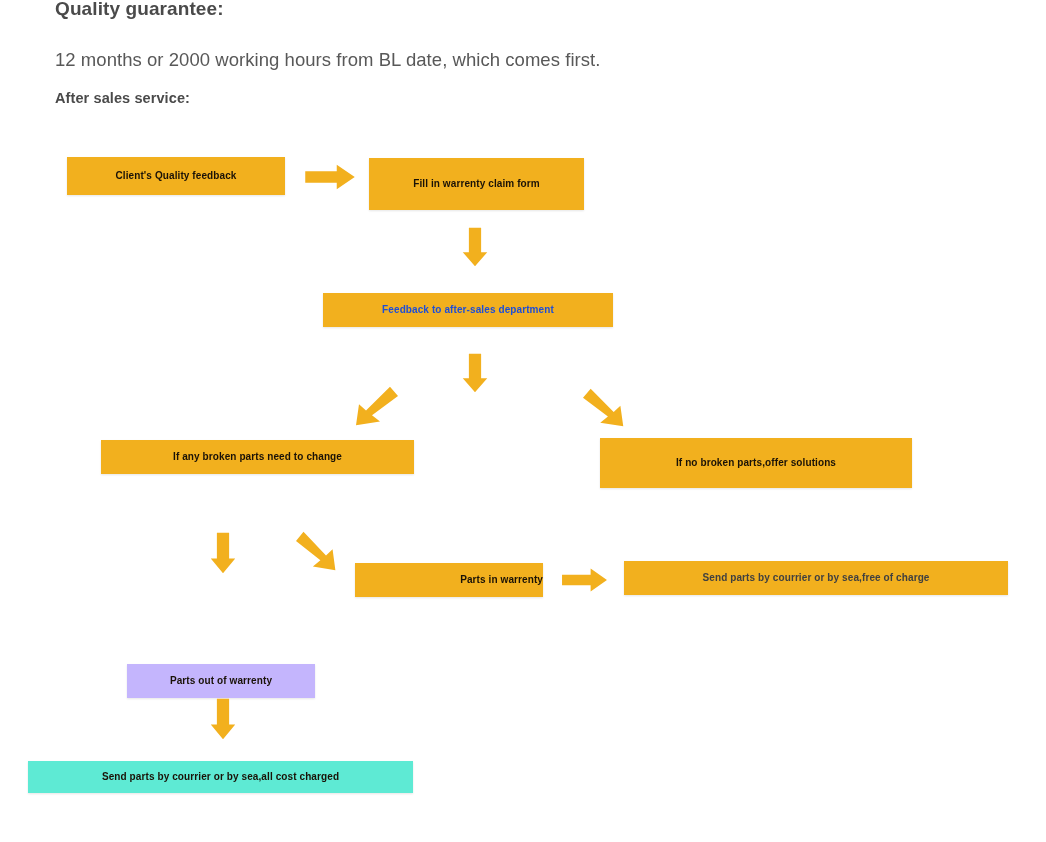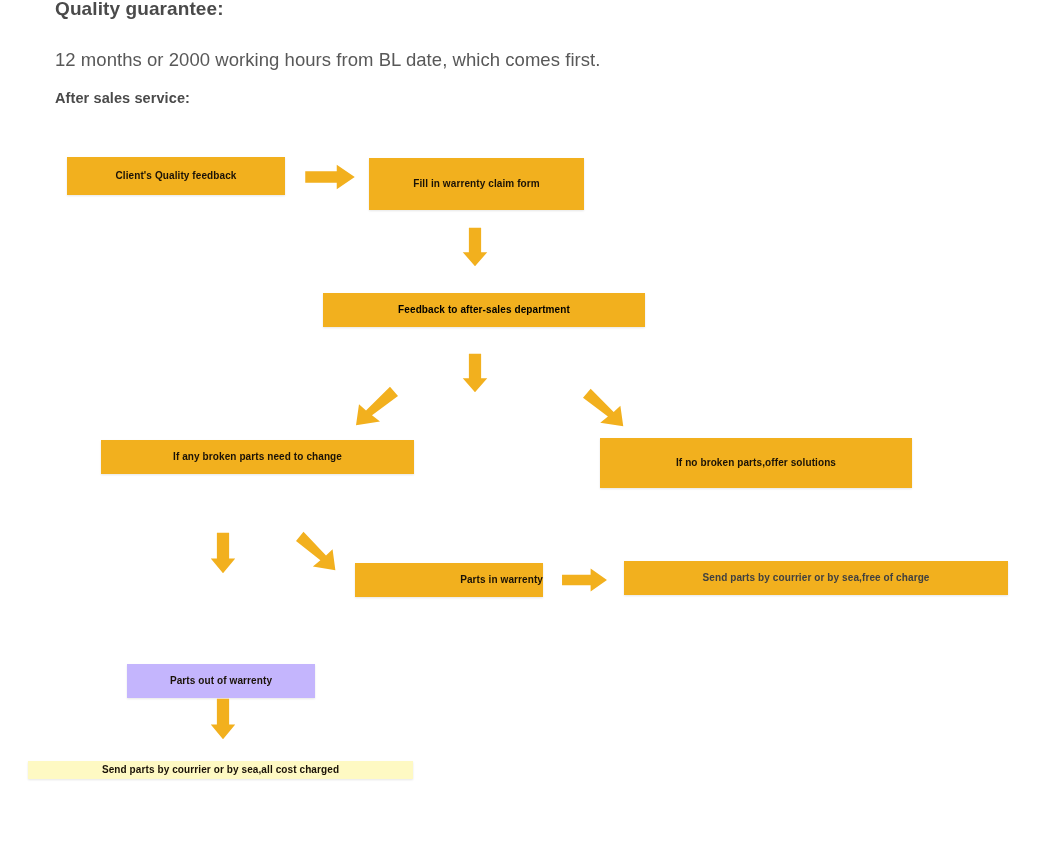--- a/index.html
+++ b/index.html
@@ -91,39 +91,39 @@
   <div class="heading heading-2">After sales service:</div>
 </div>
 
 <div class="flow" id="flow-root">
     <div class="node" style="left: 67px; top: 157px; width: 218px; height: 38px; background: rgb(242, 176, 30); color: rgb(26, 18, 7);">
       <span>Client's Quality feedback</span>
     </div>
     <div class="node" style="left: 369px; top: 158px; width: 215px; height: 52px; background: rgb(242, 176, 30); color: rgb(26, 18, 7);">
       <span>Fill in warrenty claim form</span>
     </div>
-    <div class="node" style="left: 323px; top: 293px; width: 322px; height: 34px; background: rgb(242, 176, 30); color: #000000;">
+    <div class="node" style="left: 323px; top: 293px; width: 290px; height: 34px; background: rgb(242, 176, 30); color: #1d4ed8;">
       <span>Feedback to after-sales department</span>
     </div>
     <div class="node" style="left: 101px; top: 440px; width: 313px; height: 34px; background: rgb(242, 176, 30); color: rgb(26, 18, 7); align-items: center;">
       <span>If any broken parts need to change</span>
     </div>
     <div class="node" style="left: 600px; top: 438px; width: 312px; height: 50px; background: rgb(242, 176, 30); color: rgb(26, 18, 7); text-align: right;">
       <span>If no broken parts,offer solutions</span>
     </div>
     <div class="node" style="left: 355px; top: 563px; width: 188px; height: 34px; background: rgb(242, 176, 30); color: rgb(26, 18, 7); justify-content: flex-end;">
       <span>Parts in warrenty</span>
     </div>
     <div class="node" style="left: 624px; top: 561px; width: 384px; height: 34px; background: rgb(242, 176, 30); color: #404040;">
       <span>Send parts by courrier or by sea,free of charge</span>
     </div>
     <div class="node" style="left: 127px; top: 627px; width: 188px; height: 34px; background: #c4b5fd; color: rgb(26, 18, 7); margin-top: 37px;">
       <span>Parts out of warrenty</span>
     </div>
-    <div class="node" style="left: 28px; top: 761px; width: 385px; height: 18px; background: #fef9c3; color: rgb(26, 18, 7); justify-content: center;">
+    <div class="node" style="left: 28px; top: 761px; width: 385px; height: 32px; background: #5eead4; color: rgb(26, 18, 7); justify-content: center;">
       <span>Send parts by courrier or by sea,all cost charged</span>
     </div>
     <div class="arrow" style="left: 303px; top: 163px; width: 54px; height: 28px;">
       <svg viewBox="0 0 48 34" preserveAspectRatio="none">
         <path d="M2,10 L30,10 L30,2 L46,17 L30,32 L30,24 L2,24 Z" fill="#f2b01e"></path>
       </svg>
     </div>
     <div class="arrow" style="left: 462px; top: 226px; width: 26px; height: 42px;">
       <svg viewBox="0 0 34 48" preserveAspectRatio="none">
         <path d="M9,2 L25,2 L25,30 L33,30 L17,46 L1,30 L9,30 Z" fill="#f2b01e"></path>

